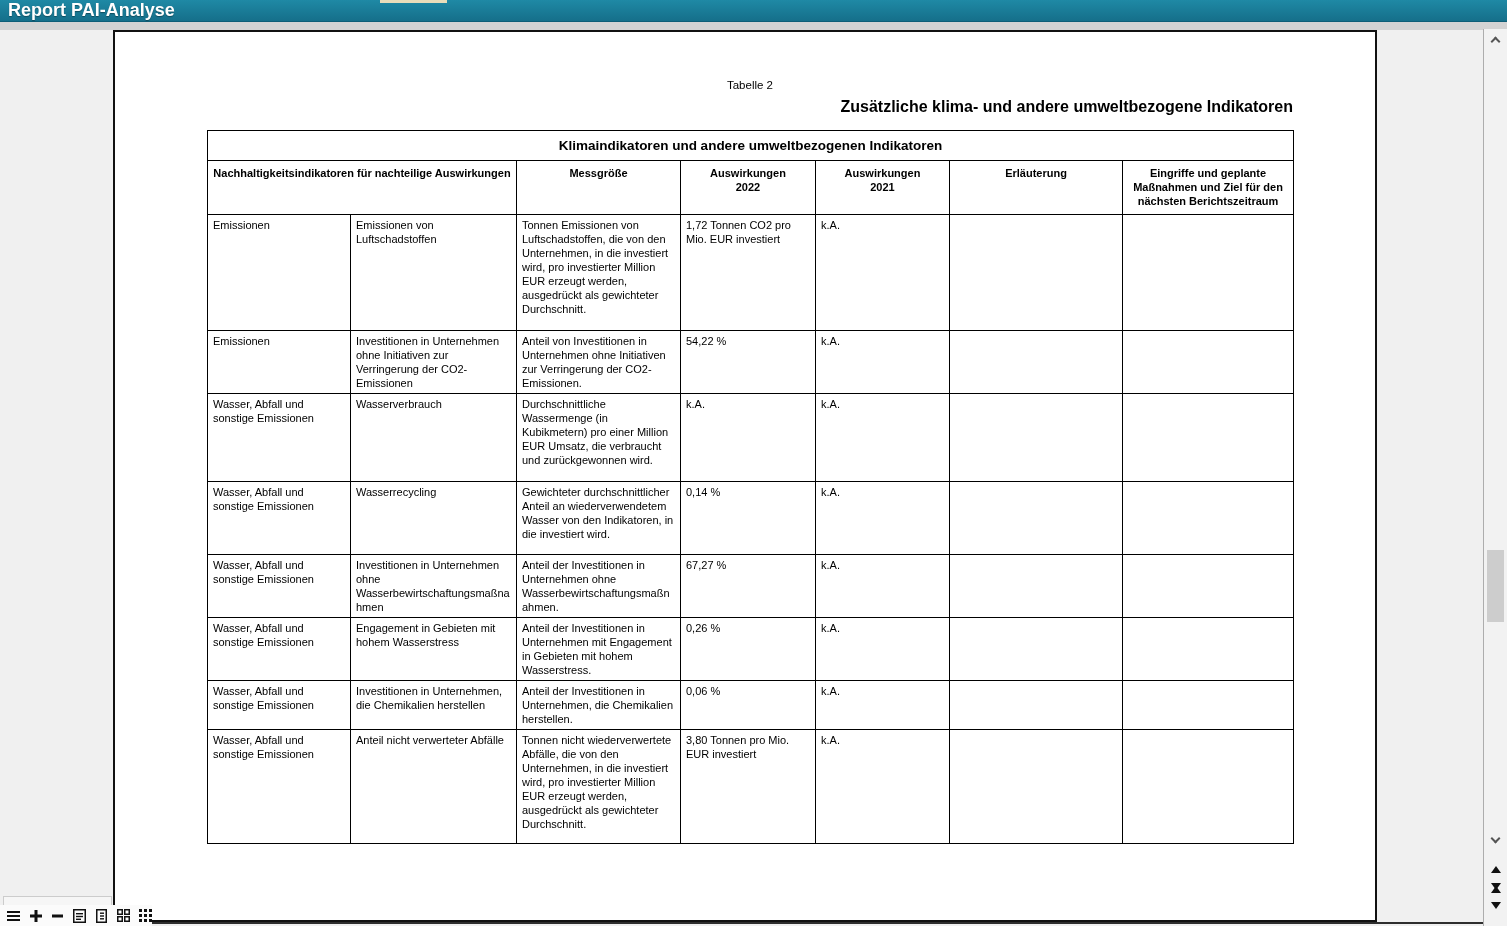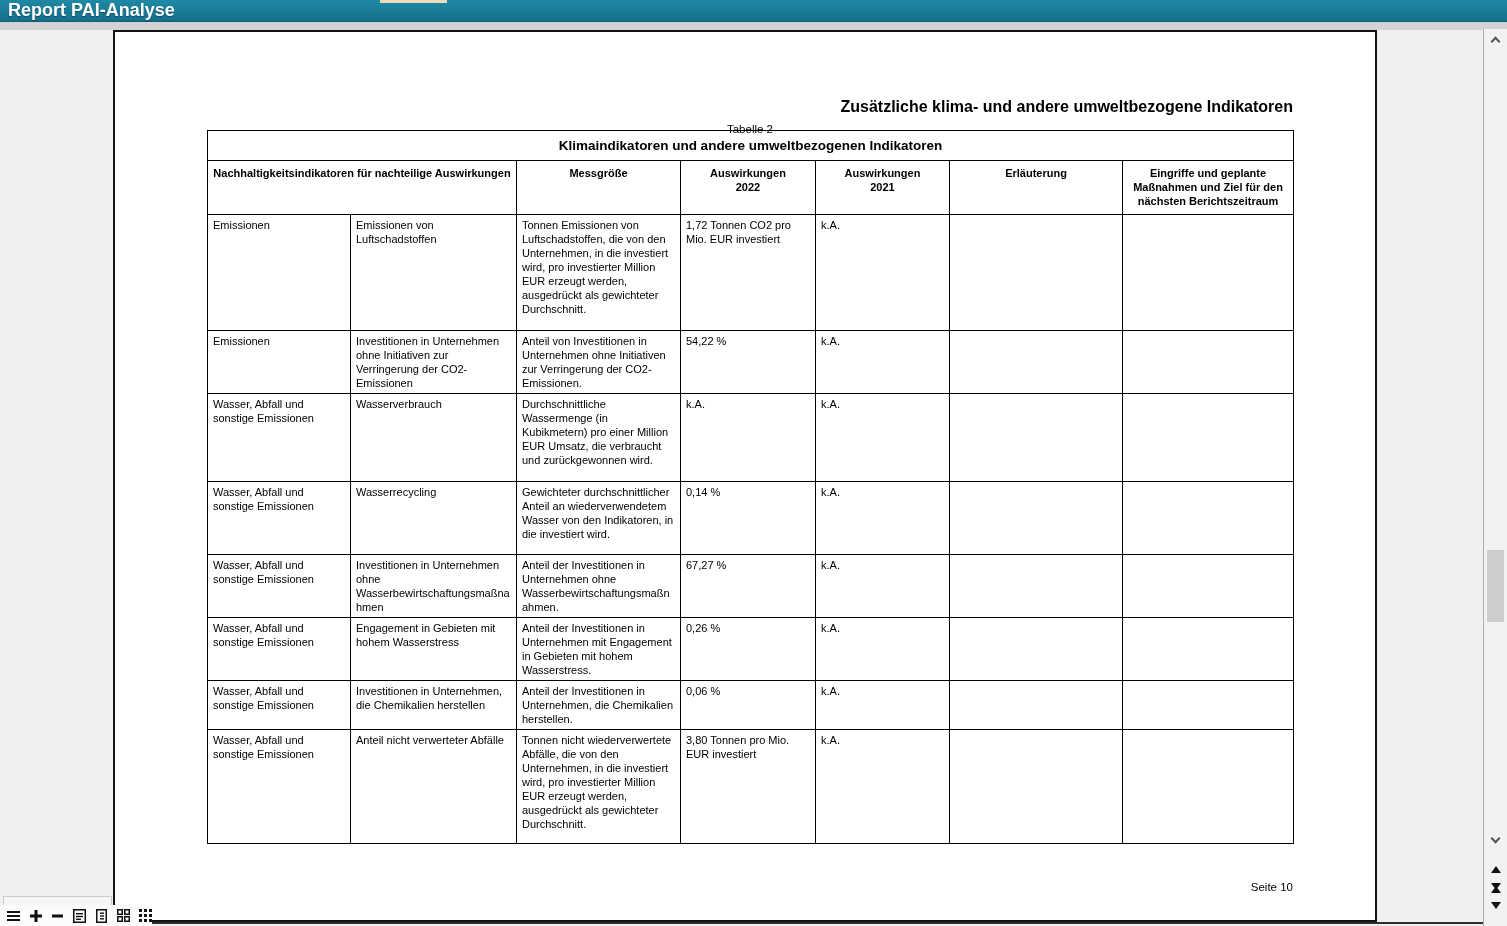--- a/index.html
+++ b/index.html
@@ -20,21 +20,21 @@
   }
   .top-artifact { position:absolute; left:380px; top:0; width:67px; height:3px; background:#e9ddba; z-index:40; }
   .substrip { position:absolute; left:0; top:22px; right:0; height:8px; background:#d3d3d3; z-index:5; }
   .bottom-edge { position:absolute; left:150px; right:0; top:922px; height:2px; background:#2e2e2e; z-index:4; }
 
   
   .page {
     position:absolute; left:113px; top:30px; width:1264px; height:892px; z-index:2;
     background:#fff; border:2px solid #111;
   }
-  .doc-title    { position:absolute; left:92px; top:47px;  width:1086px; text-align:center; font-size:11.5px;margin-top:44px; }
+  .doc-title    { position:absolute; left:92px; top:47px;  width:1086px; text-align:center; font-size:11.5px; }
   .doc-subtitle { position:absolute; left:92px; top:66px;  width:1086px; text-align:right; font-size:16px; font-weight:bold; }
   .page-footer  { position:absolute; left:92px; top:849px; width:1086px; text-align:right;  font-size:11.5px; }
 
   table.report {
     position:absolute; left:92px; top:98px; width:1086px;
     border-collapse:collapse; table-layout:fixed;padding-left:43px;
   }
   table.report th, table.report td {
     border:1px solid #000; font-size:11px; line-height:14px;
     padding:3px 5px; vertical-align:top; overflow-wrap:break-word;
@@ -175,21 +175,20 @@
           <td>Anteil nicht verwerteter Abfälle</td>
           <td>Tonnen nicht wiederverwertete Abfälle, die von den Unternehmen, in die investiert wird, pro investierter Million EUR erzeugt werden, ausgedrückt als gewichteter Durchschnitt.</td>
           <td>3,80 Tonnen pro Mio. EUR investiert</td>
           <td>k.A.</td>
           <td></td>
           <td></td>
         </tr>
       </tbody>
   </table>
 
-  <div class="page-footer">Seite 10</div>
 </div>
 
 <div class="scrollbar">
   <button class="sb-btn" style="top:2px">
       <span class="chev chev-up"></span>
     </button>
   <div class="sb-thumb"></div>
   <button class="sb-btn" style="top:801px">
       <span class="chev chev-down"></span>
     </button>

